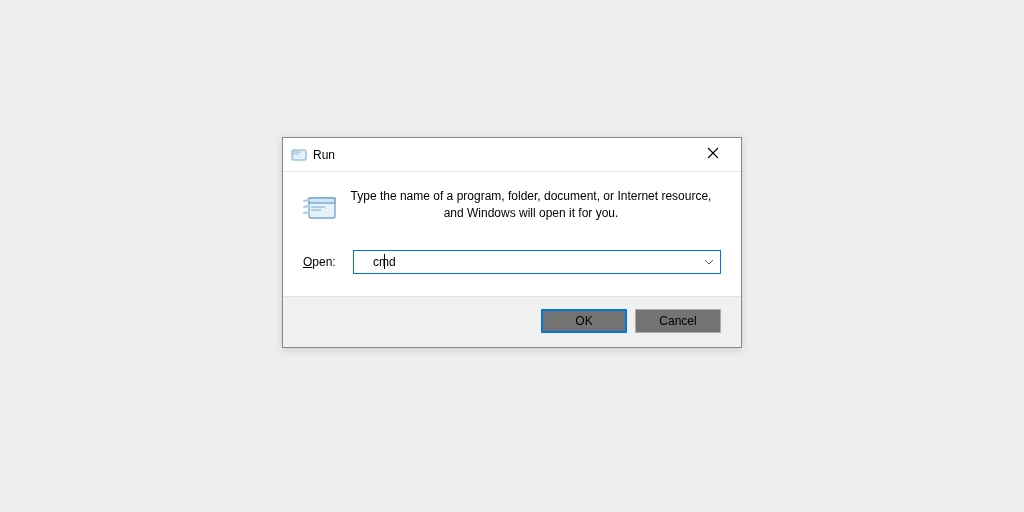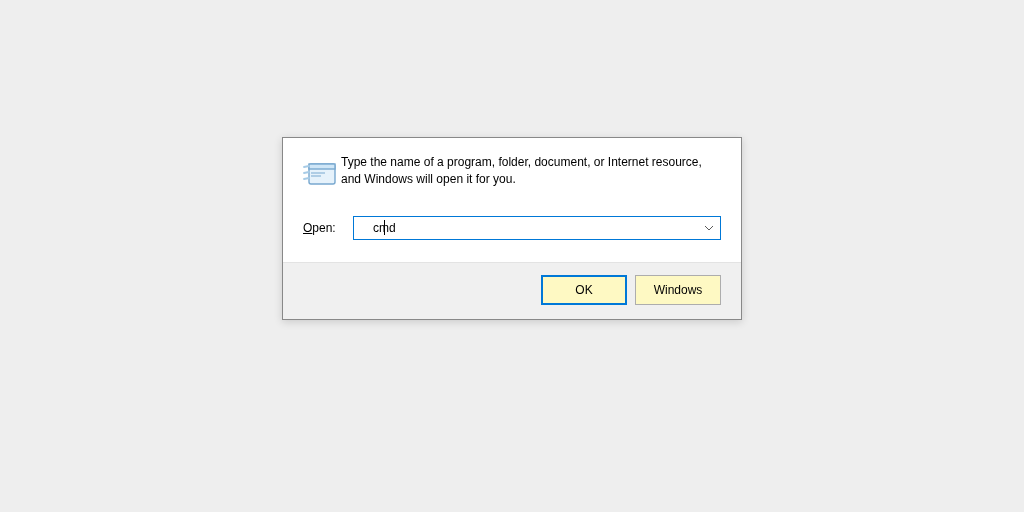--- a/index.html
+++ b/index.html
@@ -50,20 +50,21 @@
       cursor: pointer;
     }
     .titlebar .close-btn svg { width: 12px; height: 12px; }
 
     
     .dialog-body {
       padding: 16px 20px 20px 20px;
       display: flex;
       align-items: flex-start;
       gap: 2px;
+      text-align: center;
     }
     .run-big-icon {
       width: 36px;
       height: 36px;
       flex-shrink: 0;
       margin-top: 2px;
     }
     .run-description {
       font-size: 12px;
       color: #000000;
@@ -122,39 +123,58 @@
     .footer {
       background: #f0f0f0;
       border-top: 1px solid #e3e3e3;
       padding: 12px 20px 14px 20px;
       display: flex;
       justify-content: flex-end;
       gap: 8px;
     }
     .btn {
       min-width: 86px;
-      height: 30px;
-      background: #fef9c3;
+      height: 24px;
+      background: #737373;
       border: 1px solid #adadad;
       font-family: "Segoe UI", Tahoma, sans-serif;
       font-size: 12px;
       color: #000000;
       cursor: pointer;
       padding: 0 10px;
     }
     .btn.default {
       border: 2px solid #0078d7;
     }
     .btn .ul { text-decoration: underline; }
   </style>
 </head>
 <body>
 
 <div class="run-dialog">
 
+  <div class="titlebar">
+    <span class="title-icon">
+      <svg viewBox="0 0 16 16">
+        <rect x="1" y="3" width="14" height="10" rx="1" fill="#e6f2fb" stroke="#78a8cf" stroke-width="1"></rect>
+        <line x1="2" y1="5" x2="10" y2="5" stroke="#78a8cf" stroke-width="0.8"></line>
+        <line x1="2" y1="7" x2="8" y2="7" stroke="#78a8cf" stroke-width="0.8"></line>
+        <path d="M0 5 L3 4 M0 8 L3 7 M0 11 L3 10" stroke="#a7cbe6" stroke-width="0.8"></path>
+      </svg>
+    </span>
+    <span class="title-text">Run</span>
+    <div class="close-btn">
+      <span>
+        <svg viewBox="0 0 12 12">
+          <line x1="1" y1="1" x2="11" y2="11" stroke="#000" stroke-width="1.1"></line>
+          <line x1="11" y1="1" x2="1" y2="11" stroke="#000" stroke-width="1.1"></line>
+        </svg>
+      </span>
+    </div>
+  </div>
 
   <div class="dialog-body">
     <span class="run-big-icon">
       <svg viewBox="0 0 36 36">
         <rect x="6" y="8" width="26" height="20" rx="2" fill="#e6f2fb" stroke="#78a8cf" stroke-width="1.4"></rect>
         <rect x="6" y="8" width="26" height="5" fill="#cfe6f7" stroke="#78a8cf" stroke-width="1.4"></rect>
         <line x1="8" y1="17" x2="22" y2="17" stroke="#78a8cf" stroke-width="1"></line>
         <line x1="8" y1="20" x2="18" y2="20" stroke="#78a8cf" stroke-width="1"></line>
         <path d="M1 11 L6 10 M1 17 L6 16 M1 23 L6 22" stroke="#a7cbe6" stroke-width="1.8" stroke-linecap="round"></path>
       </svg>
@@ -175,17 +195,17 @@
         </svg>
       </span>
     </div>
   </div>
 
   <div class="footer">
     <button class="btn default">
       <span>OK</span>
     </button>
     <button class="btn">
-      <span>Windows</span>
+      <span>Cancel</span>
     </button>
   </div>
 
 </div>
 
 </body></html>

